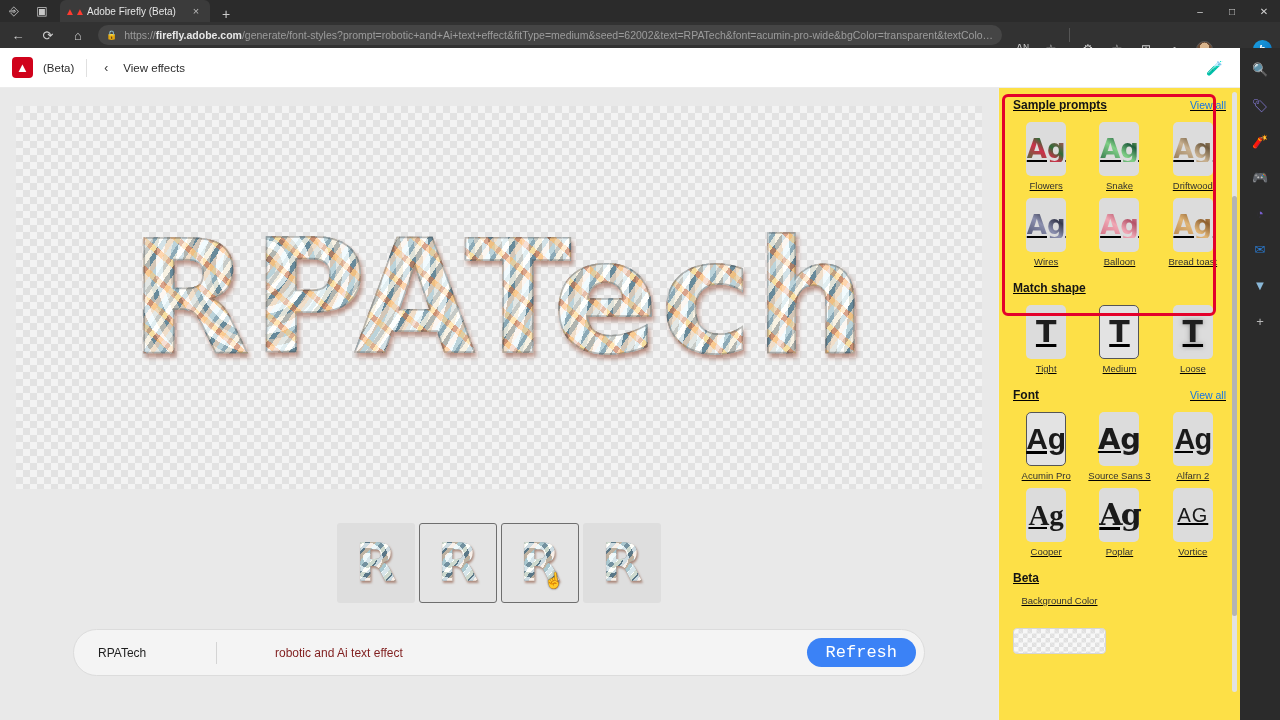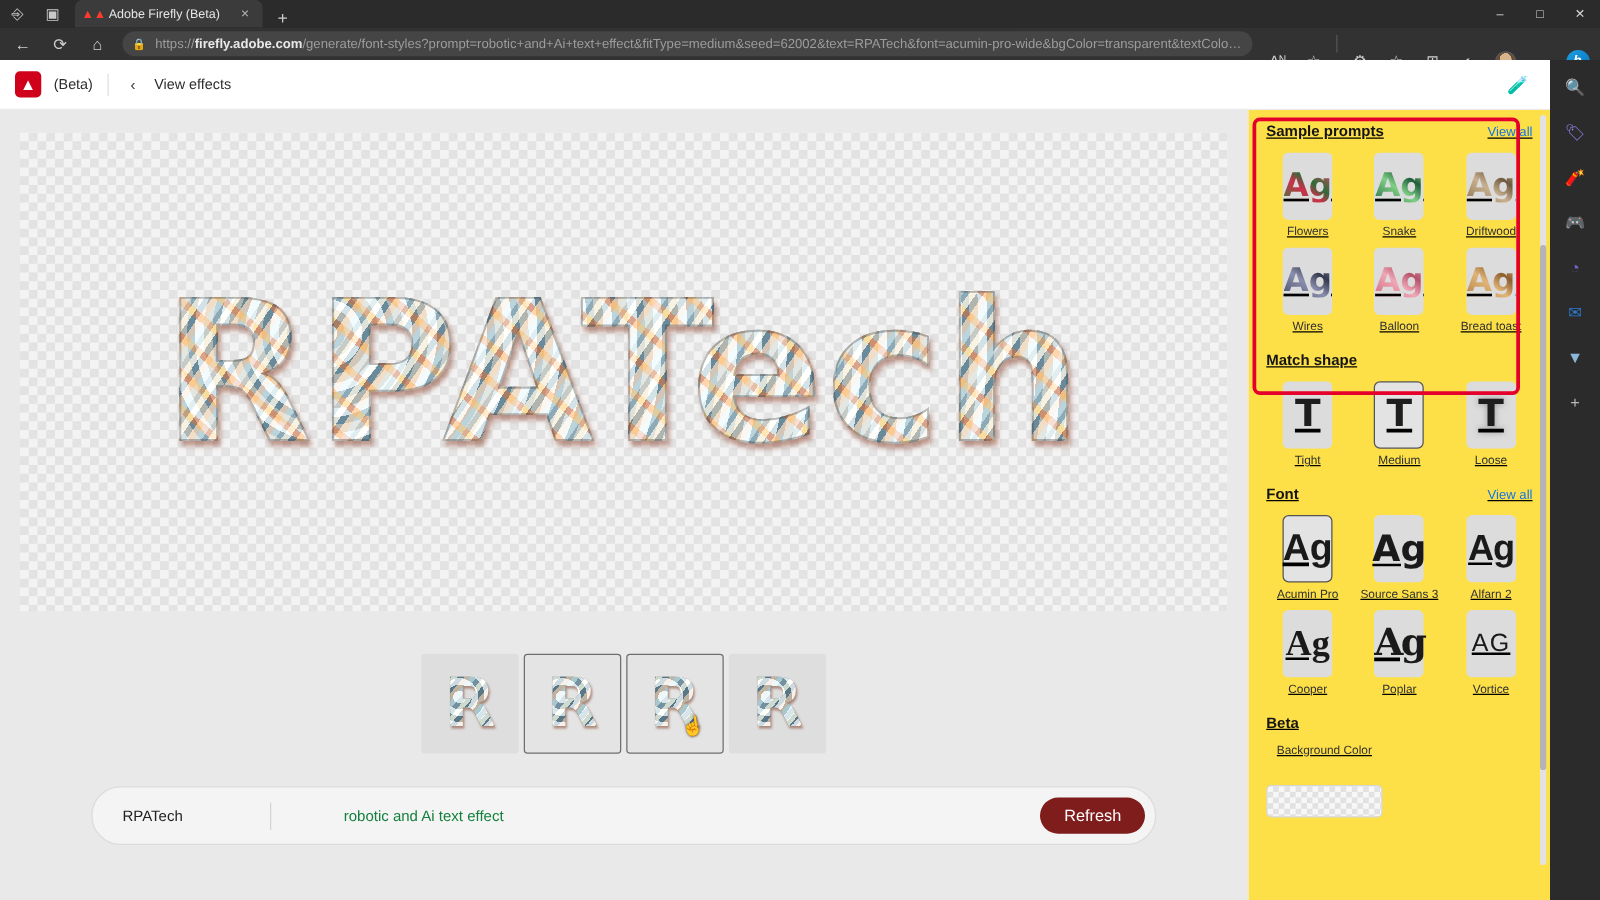--- a/index.html
+++ b/index.html
@@ -176,25 +176,25 @@
     color: #fff; text-shadow: 0 0 2px #333; transform: rotate(-8deg);
   }
 
   .prompt-bar {
     margin-top: 26px; width: 852px; height: 47px; background: #f4f4f4;
     border: 1px solid #dcdcdc; border-radius: 24px;
     display: flex; align-items: center; padding: 0 8px 0 24px;
   }
   .prompt-text { font-size: 12px; color: #1f1f1f; width: 118px; }
   .prompt-div { width: 1px; height: 22px; background: #d4d4d4; margin-right: 22px; }
-  .prompt-desc { font-size: 12px; color: #15803d; flex: 1; padding-left: 36px; }
+  .prompt-desc { font-size: 12px; color: #7f1d1d; flex: 1; padding-left: 36px; }
   .refresh-btn {
-    background: #7f1d1d; color: #fff; border: none; border-radius: 17px;
-    height: 29px; padding: 0 19px; font-size: 13px;
-    font-family: Liberation Sans, sans-serif;
+    background: #3b82f6; color: #fff; border: none; border-radius: 17px;
+    height: 29px; padding: 0 19px; font-size: 17px;
+    font-family: Liberation Mono, monospace;
   }
 
   
   .side-panel {
     width: 242px; height: 632px; background: #fde047;
     border-left: 1px solid #ececec; padding: 10px 14px 0 14px;
     position: relative; overflow: hidden; text-decoration: underline;
   }
   .panel-scroll {
     position: absolute; right: 3px; top: 4px; width: 5px; height: 600px;

